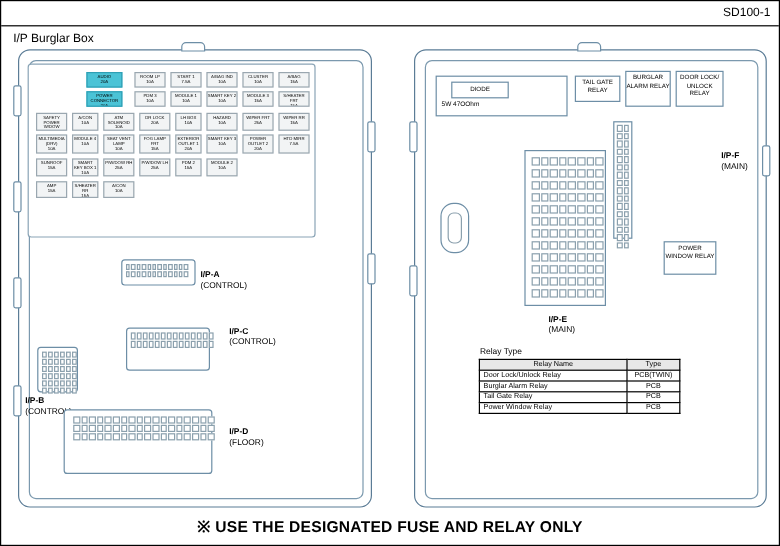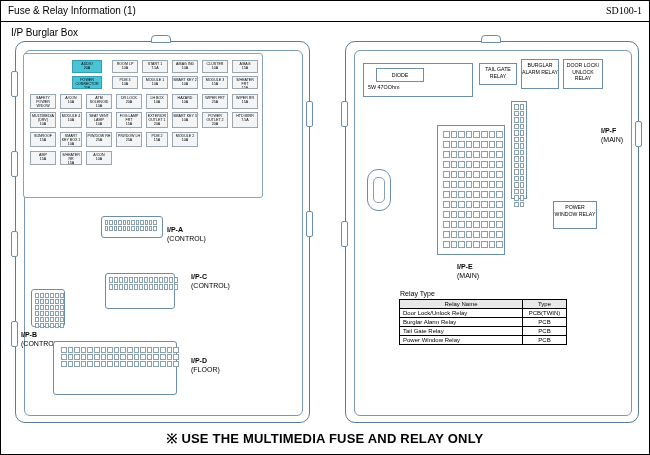--- a/index.html
+++ b/index.html
@@ -2,21 +2,21 @@
 <html><head>
 <meta charset="utf-8">
 <style>
   html,body{margin:0;padding:0;background:#fff;}
   body{width:650px;height:455px;font-family:"Liberation Sans",sans-serif;color:#000;}
   #page{position:relative;width:650px;height:455px;box-sizing:border-box;border:1px solid #000;}
 
   
   #hdr{position:absolute;left:0;top:0;width:648px;height:21px;border-bottom:1px solid #000;box-sizing:border-box;}
   #hdr .t{position:absolute;left:7px;top:4px;font-size:10px;}
-  #hdr .r{position:absolute;right:7px;top:4px;font-size:10px;font-family:Liberation Serif, serif;}
+  #hdr .r{position:absolute;right:7px;top:4px;font-size:10px;}
 
   #sub{position:absolute;left:10px;top:26px;font-size:10px;}
 
   
   #note{position:absolute;left:0;right:0;top:428px;text-align:center;font-size:13px;font-weight:bold;letter-spacing:.2px;}
 
   
   .panel{position:absolute;box-sizing:border-box;border:1.5px solid #5b7c96;border-radius:10px;background:#fff;}
   #leftPanel{left:14px;top:40px;width:295px;height:382px;}
   #rightPanel{left:344px;top:40px;width:294px;height:382px;}
@@ -54,21 +54,20 @@
   
   .minigrid{position:absolute;display:grid;gap:1px;}
   .ms{border:.5px solid #8ba0ad;background:#fff;}
 </style>
 </head>
 <body>
 
 <div id="page">
 
   <div id="hdr">
-    <div class="t">Fuse &amp; Relay Information (1)</div>
     <div class="r">SD100-1</div>
   </div>
 
   <div id="sub">I/P Burglar Box</div>
 
   <div id="leftPanel" class="panel">
     <div id="leftInner" class="inner"></div>
   </div>
 
   <div class="tab" style="left:10px;top:70px;width:7px;height:26px;"></div>
@@ -605,14 +604,14 @@
       <td>Tail Gate Relay</td>
       <td class="c">PCB</td>
     </tr>
     <tr>
       <td>Power Window Relay</td>
       <td class="c">PCB</td>
     </tr>
   </tbody>
     </table>
 
-  <div id="note">※ USE THE MULTIMEDIA FUSE AND RELAY ONLY</div>
+  <div id="note">※ USE THE DESIGNATED FUSE AND RELAY ONLY</div>
 </div>
 
 </body></html>

